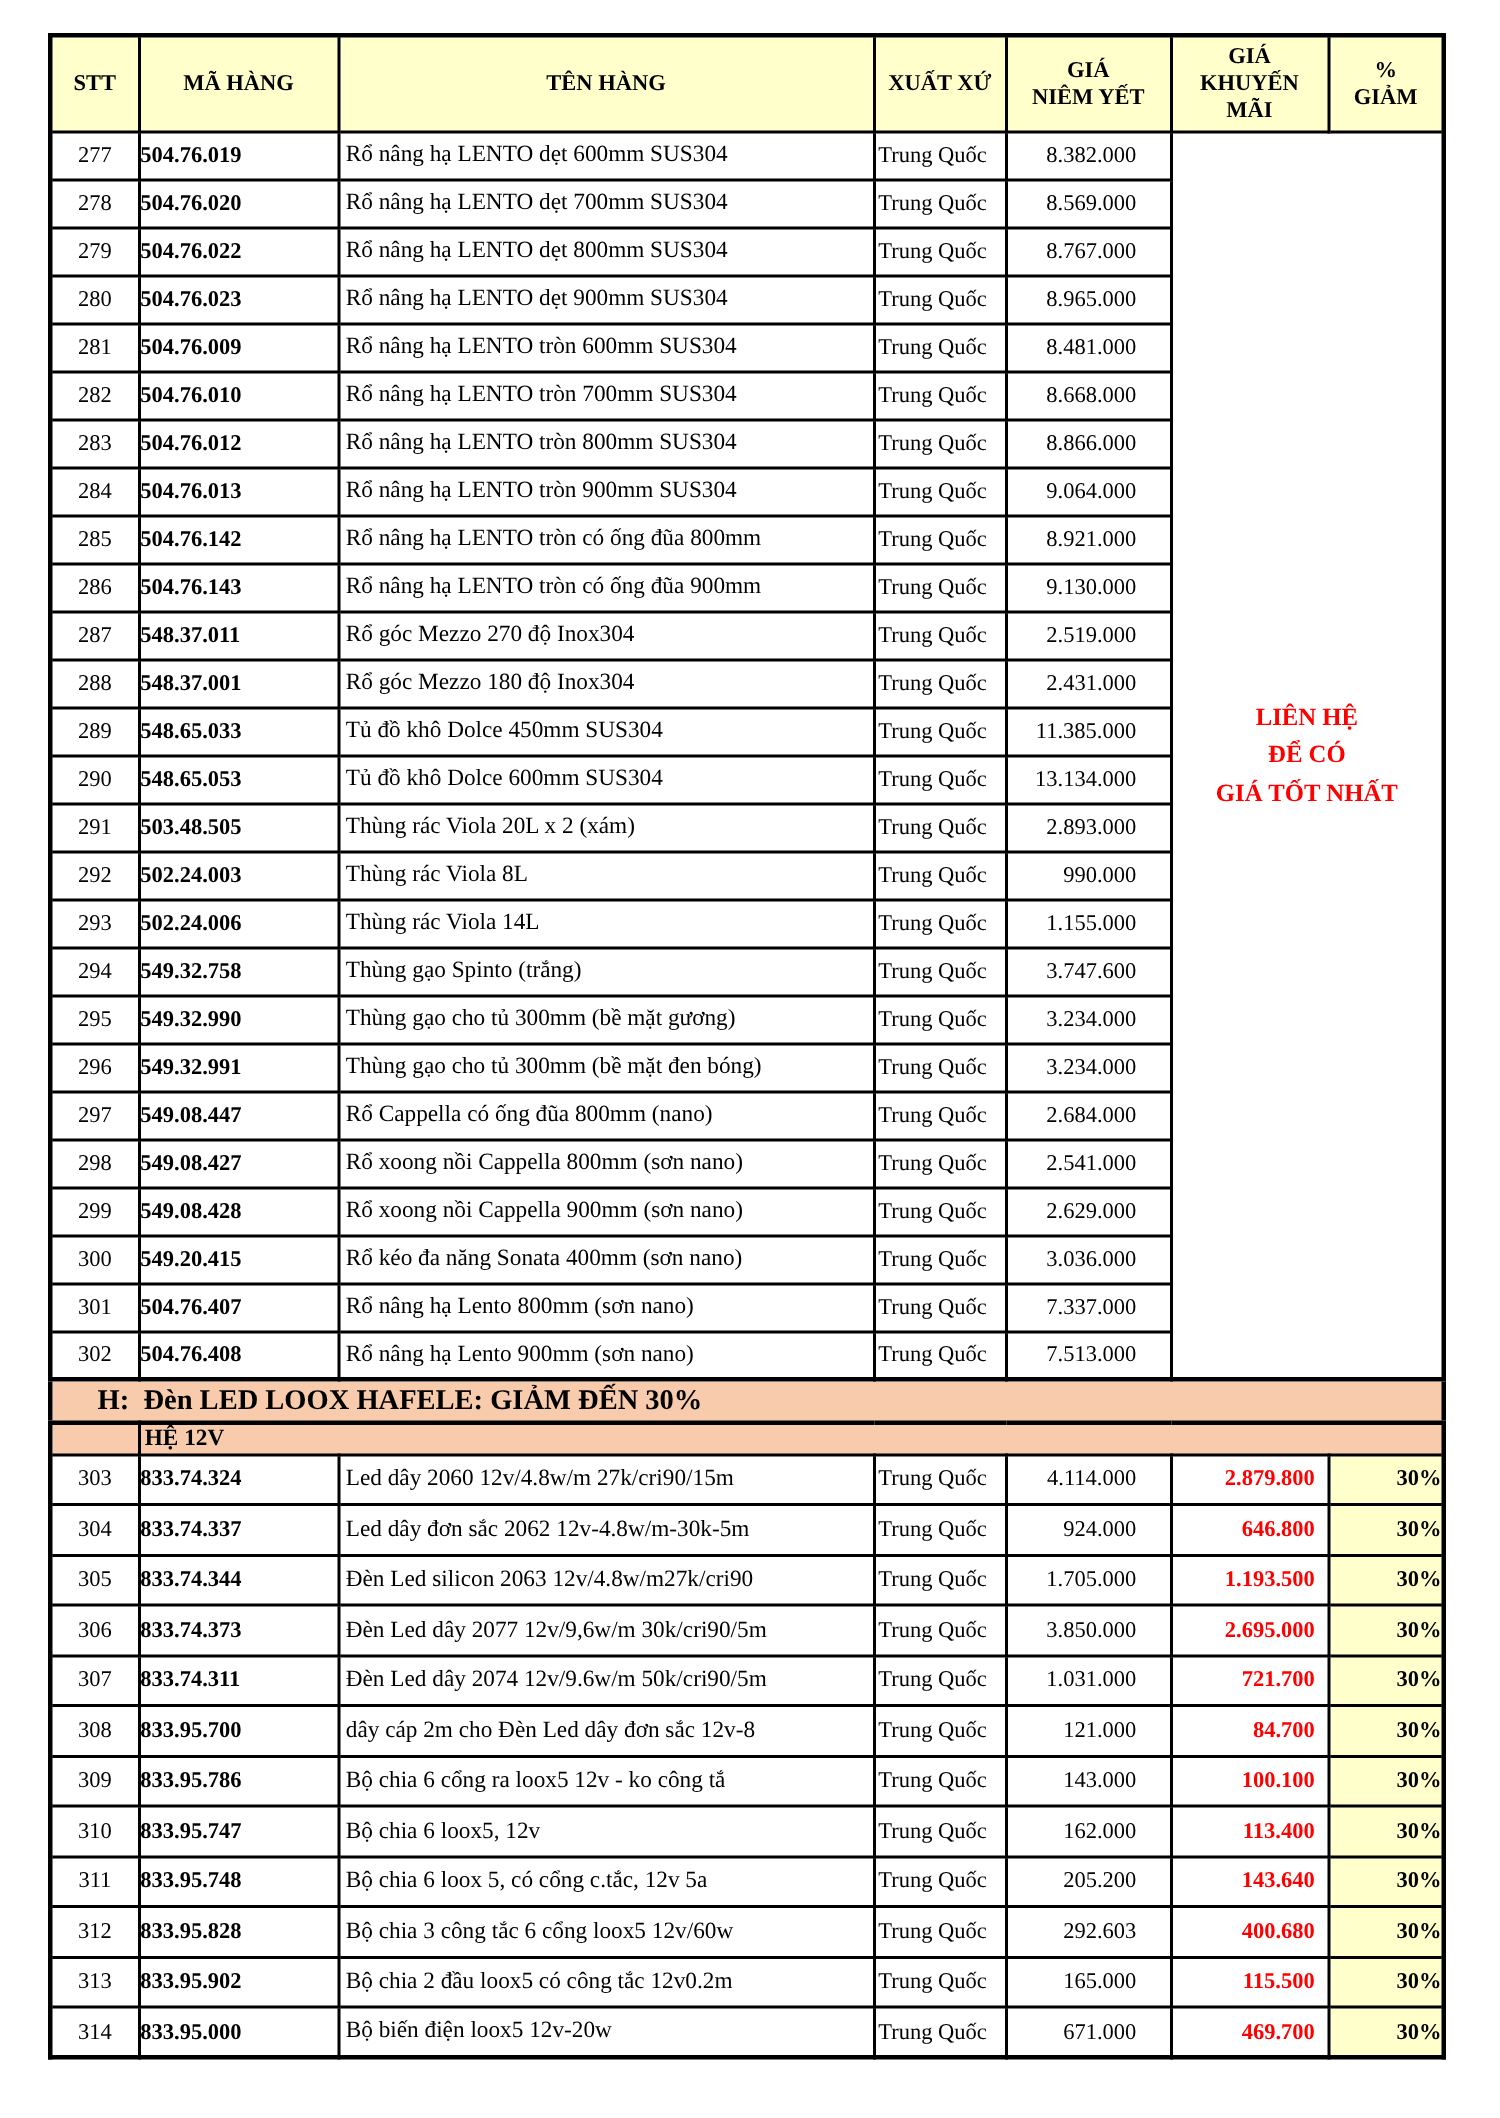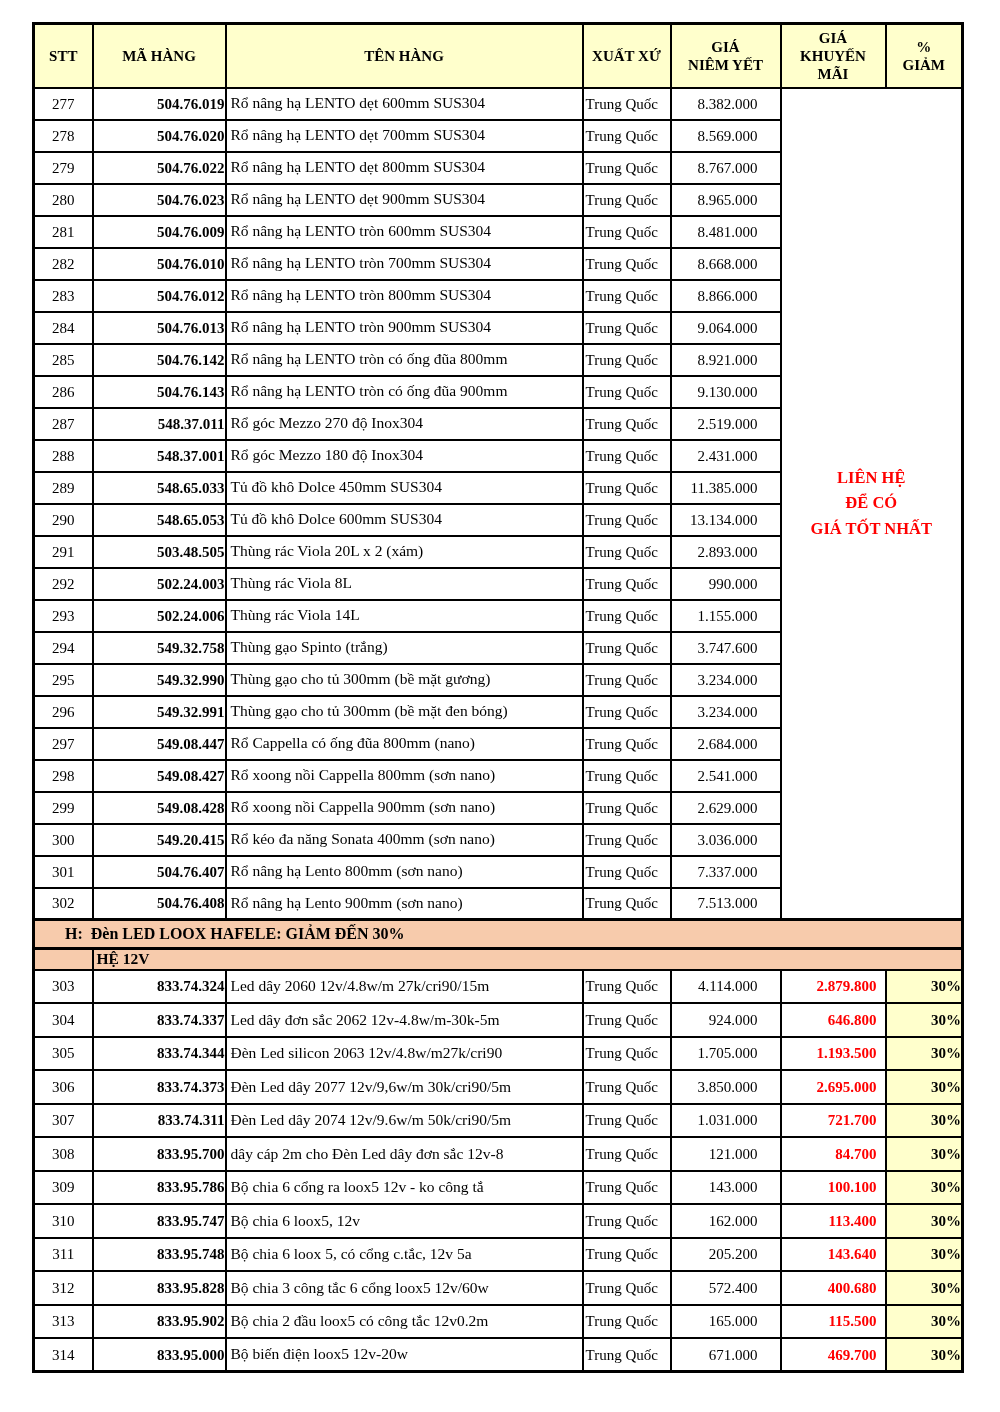--- a/index.html
+++ b/index.html
@@ -33,37 +33,37 @@
   thead th {
     background: var(--header-bg, #FFFFCC);
     font-weight: bold;
     text-align: center;
     white-space: pre-line;
     font-size: 15px;
   }
   tr.row-s1 { height: 32px; }
   tr.row-s2 { height: 33.5px; }
   td.col-stt { text-align: center; }
-  td.col-code { text-align: right; font-weight: bold; margin-left: 32px; }
+  td.col-code { text-align: left; font-weight: bold; margin-left: 32px; }
   td.col-name { text-align: left; padding: 0 4px; font-size: 15.5px; }
   td.col-origin { text-align: left; padding: 0 2px; border-radius: 11px; }
   td.col-list { text-align: right; padding-right: 22px; }
   td.merged-note {
     text-align: center;
     vertical-align: middle;
     color: var(--red, #FF0000);
     font-weight: bold;
     font-size: 16.5px;
     line-height: 1.55;
   }
   tr.group-row { height: 29px; }
   tr.group-row td {
     background: var(--section-bg, #F7CBAC);
     font-weight: bold;
-    font-size: 16px;
+    font-size: 19px;
     padding-left: 30px;
     white-space: pre;
     border-top-width: 3px;
     border-bottom-width: 3px;
   }
   tr.subgroup-row { height: 21px; }
   tr.subgroup-row td { background: var(--section-bg, #F7CBAC); }
   tr.subgroup-row td.sub-title {
     font-weight: bold;
     font-size: 15.5px;
@@ -384,21 +384,21 @@
           <td class="col-origin">Trung Quốc</td>
           <td class="col-list">205.200</td>
           <td class="col-promo">143.640</td>
           <td class="col-pct">30%</td>
         </tr>
         <tr class="row-s2">
           <td class="col-stt">312</td>
           <td class="col-code">833.95.828</td>
           <td class="col-name">Bộ chia 3 công tắc 6 cổng loox5 12v/60w</td>
           <td class="col-origin">Trung Quốc</td>
-          <td class="col-list">572.400</td>
+          <td class="col-list">292.603</td>
           <td class="col-promo">400.680</td>
           <td class="col-pct">30%</td>
         </tr>
         <tr class="row-s2">
           <td class="col-stt">313</td>
           <td class="col-code">833.95.902</td>
           <td class="col-name">Bộ chia 2 đầu loox5 có công tắc 12v0.2m</td>
           <td class="col-origin">Trung Quốc</td>
           <td class="col-list">165.000</td>
           <td class="col-promo">115.500</td>

